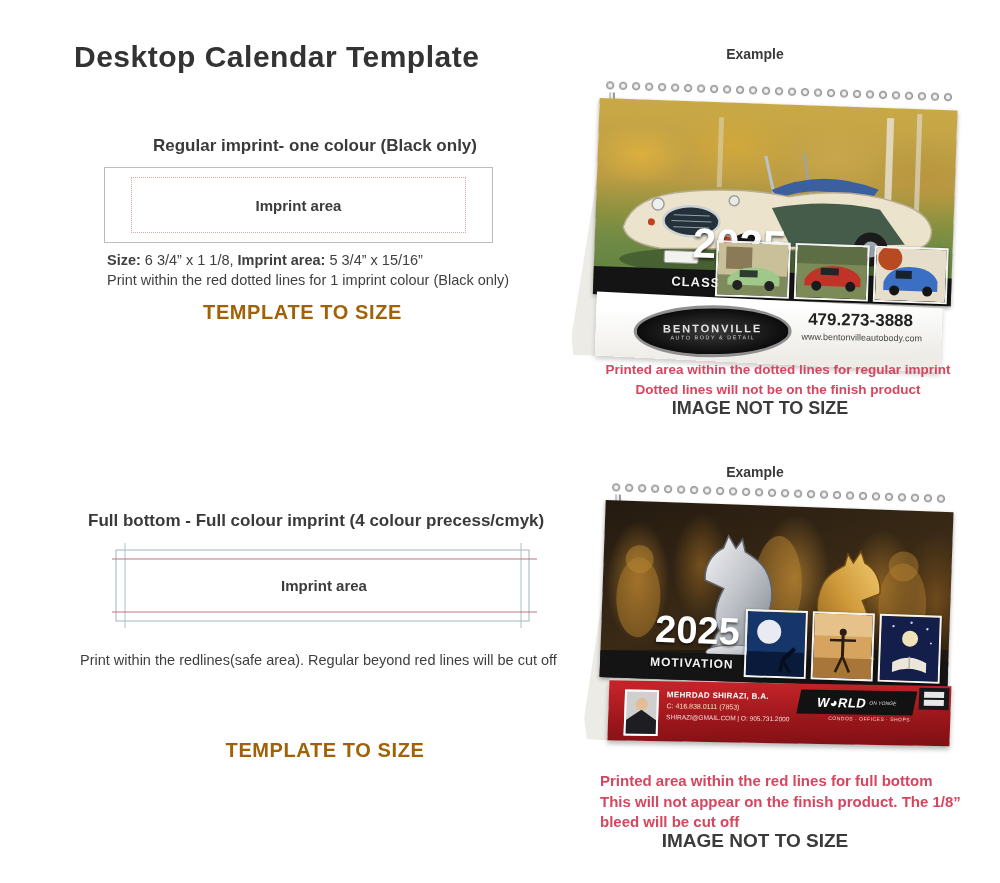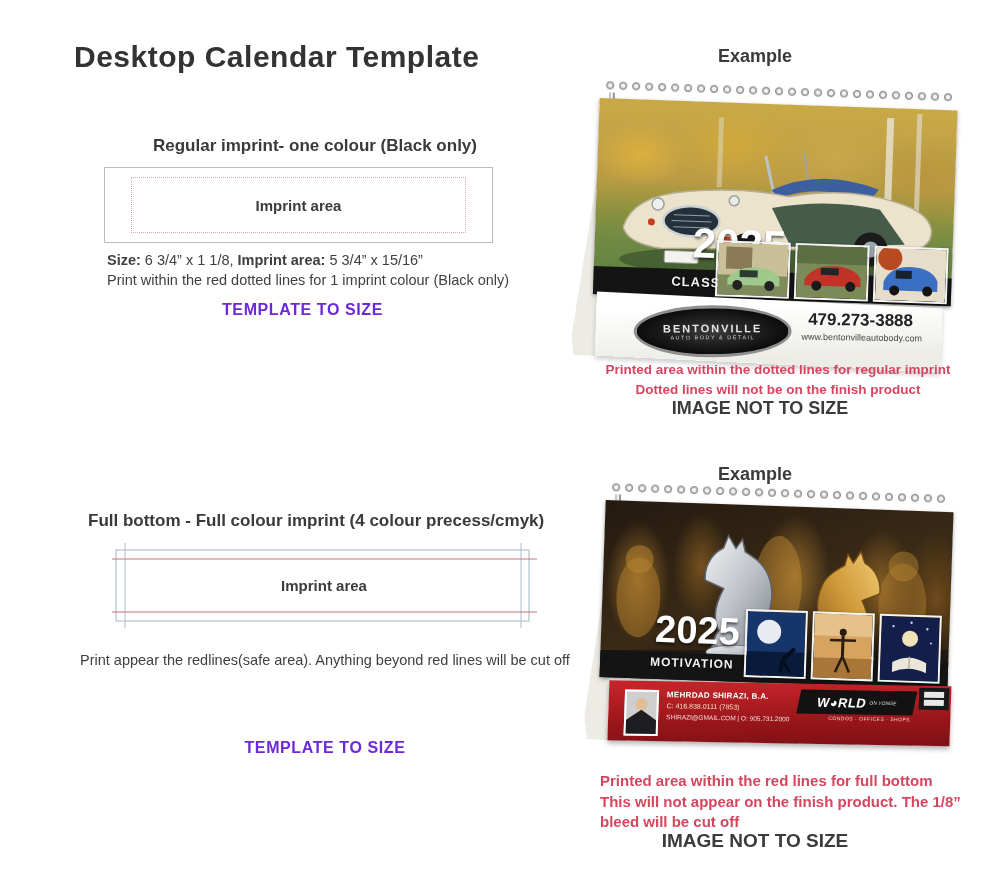--- a/index.html
+++ b/index.html
@@ -9,29 +9,29 @@
 
   
   .page-title{left:74px;top:40px;font-size:30px;font-weight:bold;color:#333;letter-spacing:.5px;}
   .sec-heading{font-size:17px;font-weight:bold;color:#3a3a3a;}
   .s1-heading{left:85px;top:136px;width:460px;text-align:center;}
   .imprint-box1{left:104px;top:167px;width:387px;height:74px;border:1px solid #bcbcbc;background:#fff;}
   .imprint-box1 .dotted{position:absolute;top:9px;bottom:9px;left:26px;right:26px;border:1px dotted #dba8a8;display:flex;align-items:center;justify-content:center;}
   .imprint-label{font-size:15px;font-weight:bold;color:#3c3c3c;}
   .body-text{font-size:14.5px;line-height:20px;color:#3f3f3f;}
   .s1-text{left:107px;top:250px;width:480px;}
-  .tts{font-size:16px;font-weight:bold;color:#6d28d9;letter-spacing:.6px;text-align:center;}
+  .tts{font-size:20px;font-weight:bold;color:#a16207;letter-spacing:.6px;text-align:center;}
   .tts1{left:105px;top:301px;width:395px;}
   .s2-heading{left:88px;top:511px;width:480px;}
   .box2{left:112px;top:543px;}
   .s2-text{left:80px;top:651px;width:520px;line-height:19px;}
   .tts2{left:115px;top:739px;width:420px;}
 
   
-  .ex-heading{width:320px;text-align:center;font-size:18px;font-weight:bold;color:#3a3a3a;}
+  .ex-heading{width:320px;text-align:center;font-size:14px;font-weight:bold;color:#3a3a3a;}
   .ex1-heading{left:595px;top:46px;}
   .ex2-heading{left:595px;top:464px;}
   .caption-red{font-size:13.5px;font-weight:bold;color:#d5465f;text-align:center;width:400px;}
   .cap1-l1{left:578px;top:362px;}
   .cap1-l2{left:578px;top:382px;}
   .not-to-size{font-size:18px;font-weight:bold;color:#3b3b3b;text-align:center;width:330px;}
   .nts1{left:595px;top:398px;}
   .cap2{font-size:15px;font-weight:bold;color:#d5465f;text-align:left;}
   .cap2-l1{left:600px;top:772px;}
   .cap2-l2{left:600px;top:793px;}
@@ -142,21 +142,21 @@
       <rect x="4" y="7" width="413" height="71" fill="none" stroke="#9fb6be" stroke-width="1"></rect>
       <line x1="13" y1="0" x2="13" y2="85" stroke="#aabfc7" stroke-width="1"></line>
       <line x1="409" y1="0" x2="409" y2="85" stroke="#aabfc7" stroke-width="1"></line>
       <line x1="0" y1="16" x2="425" y2="16" stroke="#c4737c" stroke-width="1"></line>
       <line x1="0" y1="69" x2="425" y2="69" stroke="#c4737c" stroke-width="1"></line>
       <text x="212" y="48" text-anchor="middle" font-size="15" font-weight="bold" fill="#3c3c3c" font-family="Liberation Sans, sans-serif">Imprint area</text>
     </svg>
   </div>
 
   <div class="abs body-text s2-text">
-    <div>Print appear the redlines(safe area). Anything beyond red lines will be cut off</div>
+    <div>Print within the redlines(safe area). Regular beyond red lines will be cut off</div>
   </div>
 
   <div class="abs tts tts2">TEMPLATE TO SIZE</div>
 
   <div class="abs ex-heading ex1-heading">Example</div>
 
   <div class="abs calendar cal1">
     <div class="wedge wedge1"></div>
     <div class="spiral" style="top:-10px;"></div>
     <div class="spiral2" style="top:2px;"></div>

